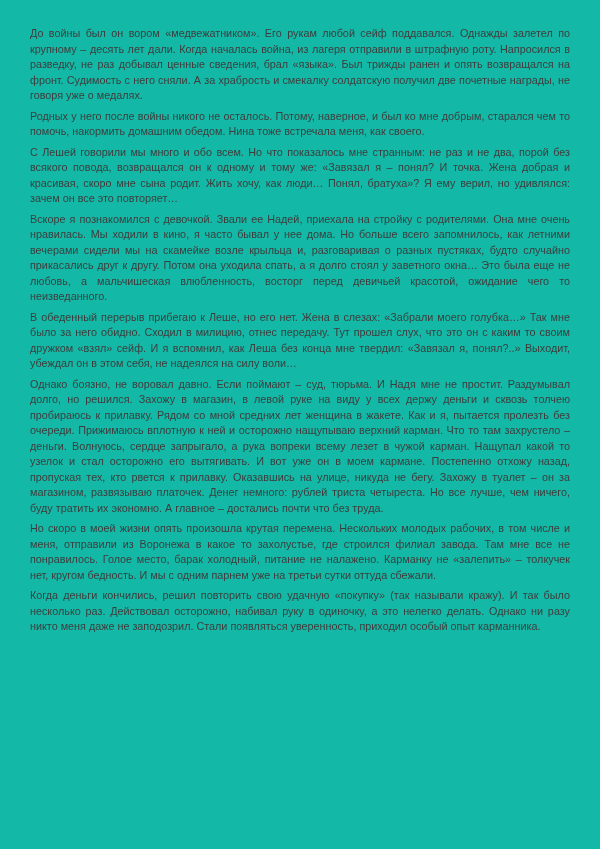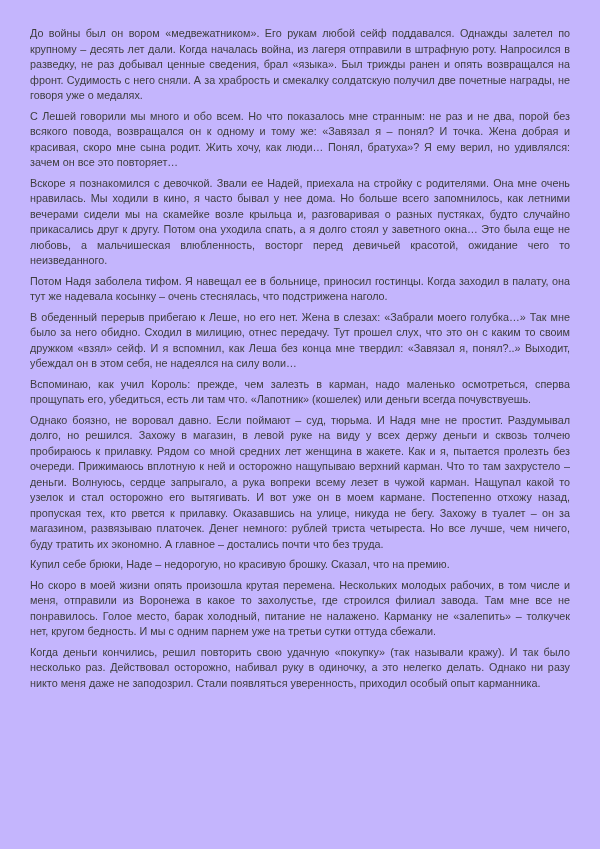--- a/index.html
+++ b/index.html
@@ -4,42 +4,40 @@
 <style>
   html, body {
     margin: 0;
     padding: 0;
     background: #ffffff;
   }
   .page {
     width: 600px;
     height: 849px;
     box-sizing: border-box;
-    background: #c4b5fd;
+    background: #14b8a6;
     padding: 26px 30px 10px 30px;
     overflow: hidden;
     font-family: "Liberation Sans", "DejaVu Sans", sans-serif;
   }
   .page p {
     margin: 0 0 5px 0;
     font-size: 10.8px;
     line-height: 15.5px;
     color: #3d3d3d;
     text-align: justify;
     text-justify: inter-word;
     letter-spacing: 0px;
   }
 </style>
 </head>
 <body>
 
 <div class="page">
   <p>До войны был он вором «медвежатником». Его рукам любой сейф поддавался. Однажды залетел по крупному – десять лет дали. Когда началась война, из лагеря отправили в штрафную роту. Напросился в разведку, не раз добывал ценные сведения, брал «языка». Был трижды ранен и опять возвращался на фронт. Судимость с него сняли. А за храбрость и смекалку солдатскую получил две почетные награды, не говоря уже о медалях.</p>
+  <p>Родных у него после войны никого не осталось. Потому, наверное, и был ко мне добрым, старался чем то помочь, накормить домашним обедом. Нина тоже встречала меня, как своего.</p>
   <p>С Лешей говорили мы много и обо всем. Но что показалось мне странным: не раз и не два, порой без всякого повода, возвращался он к одному и тому же: «Завязал я – понял? И точка. Жена добрая и красивая, скоро мне сына родит. Жить хочу, как люди…  Понял, братуха»? Я ему верил, но удивлялся: зачем он все это повторяет…</p>
   <p>Вскоре я познакомился с девочкой. Звали ее Надей, приехала на стройку с родителями. Она мне очень нравилась. Мы ходили в кино, я часто бывал у нее дома. Но больше всего запомнилось, как летними вечерами сидели мы на скамейке возле крыльца и, разговаривая о разных пустяках, будто случайно прикасались друг к другу. Потом она уходила спать, а я долго стоял у заветного окна…  Это была еще не любовь, а мальчишеская влюбленность, восторг перед девичьей красотой, ожидание чего то неизведанного.</p>
-  <p>Потом Надя заболела тифом. Я навещал ее в больнице, приносил гостинцы. Когда заходил в палату, она тут же надевала косынку – очень стеснялась, что подстрижена наголо.</p>
   <p>В обеденный перерыв прибегаю к Леше, но его нет. Жена в слезах: «Забрали моего голубка…» Так мне было за него обидно. Сходил в милицию, отнес передачу. Тут прошел слух, что это он с каким то своим дружком «взял» сейф. И я вспомнил, как Леша без конца мне твердил: «Завязал я, понял?..» Выходит, убеждал он в этом себя, не надеялся на силу воли…</p>
-  <p>Вспоминаю, как учил Король: прежде, чем залезть в карман, надо маленько осмотреться, сперва прощупать его, убедиться, есть ли там что. «Лапотник» (кошелек) или деньги всегда почувствуешь.</p>
   <p>Однако боязно, не воровал давно. Если поймают – суд, тюрьма. И Надя мне не простит. Раздумывал долго, но решился. Захожу в магазин, в левой руке на виду у всех держу деньги и сквозь толчею пробираюсь к прилавку. Рядом со мной средних лет женщина в жакете. Как и я, пытается пролезть без очереди. Прижимаюсь вплотную к ней и осторожно нащупываю верхний карман. Что то там захрустело – деньги. Волнуюсь, сердце запрыгало, а рука вопреки всему лезет в чужой карман. Нащупал какой то узелок и стал осторожно его вытягивать. И вот уже он в моем кармане. Постепенно отхожу назад, пропуская тех, кто рвется к прилавку. Оказавшись на улице, никуда не бегу. Захожу в туалет – он за магазином, развязываю платочек. Денег немного: рублей триста четыреста. Но все лучше, чем ничего, буду тратить их экономно. А главное – достались почти что без труда.</p>
-  <p>Купил себе брюки, Наде – недорогую, но красивую брошку. Сказал, что на премию.</p>
   <p>Но скоро в моей жизни опять произошла крутая перемена. Нескольких молодых рабочих, в том числе и меня, отправили из Воронежа в какое то захолустье, где строился филиал завода. Там мне все не понравилось. Голое место, барак холодный, питание не налажено. Карманку не «залепить» – толкучек нет, кругом бедность. И мы с одним парнем уже на третьи сутки оттуда сбежали.</p>
   <p>Когда деньги кончились, решил повторить свою удачную «покупку» (так называли кражу). И так было несколько раз. Действовал осторожно, набивал руку в одиночку, а это нелегко делать. Однако ни разу никто меня даже не заподозрил. Стали появляться уверенность, приходил особый опыт карманника.</p>
 </div>
 
 </body></html>

